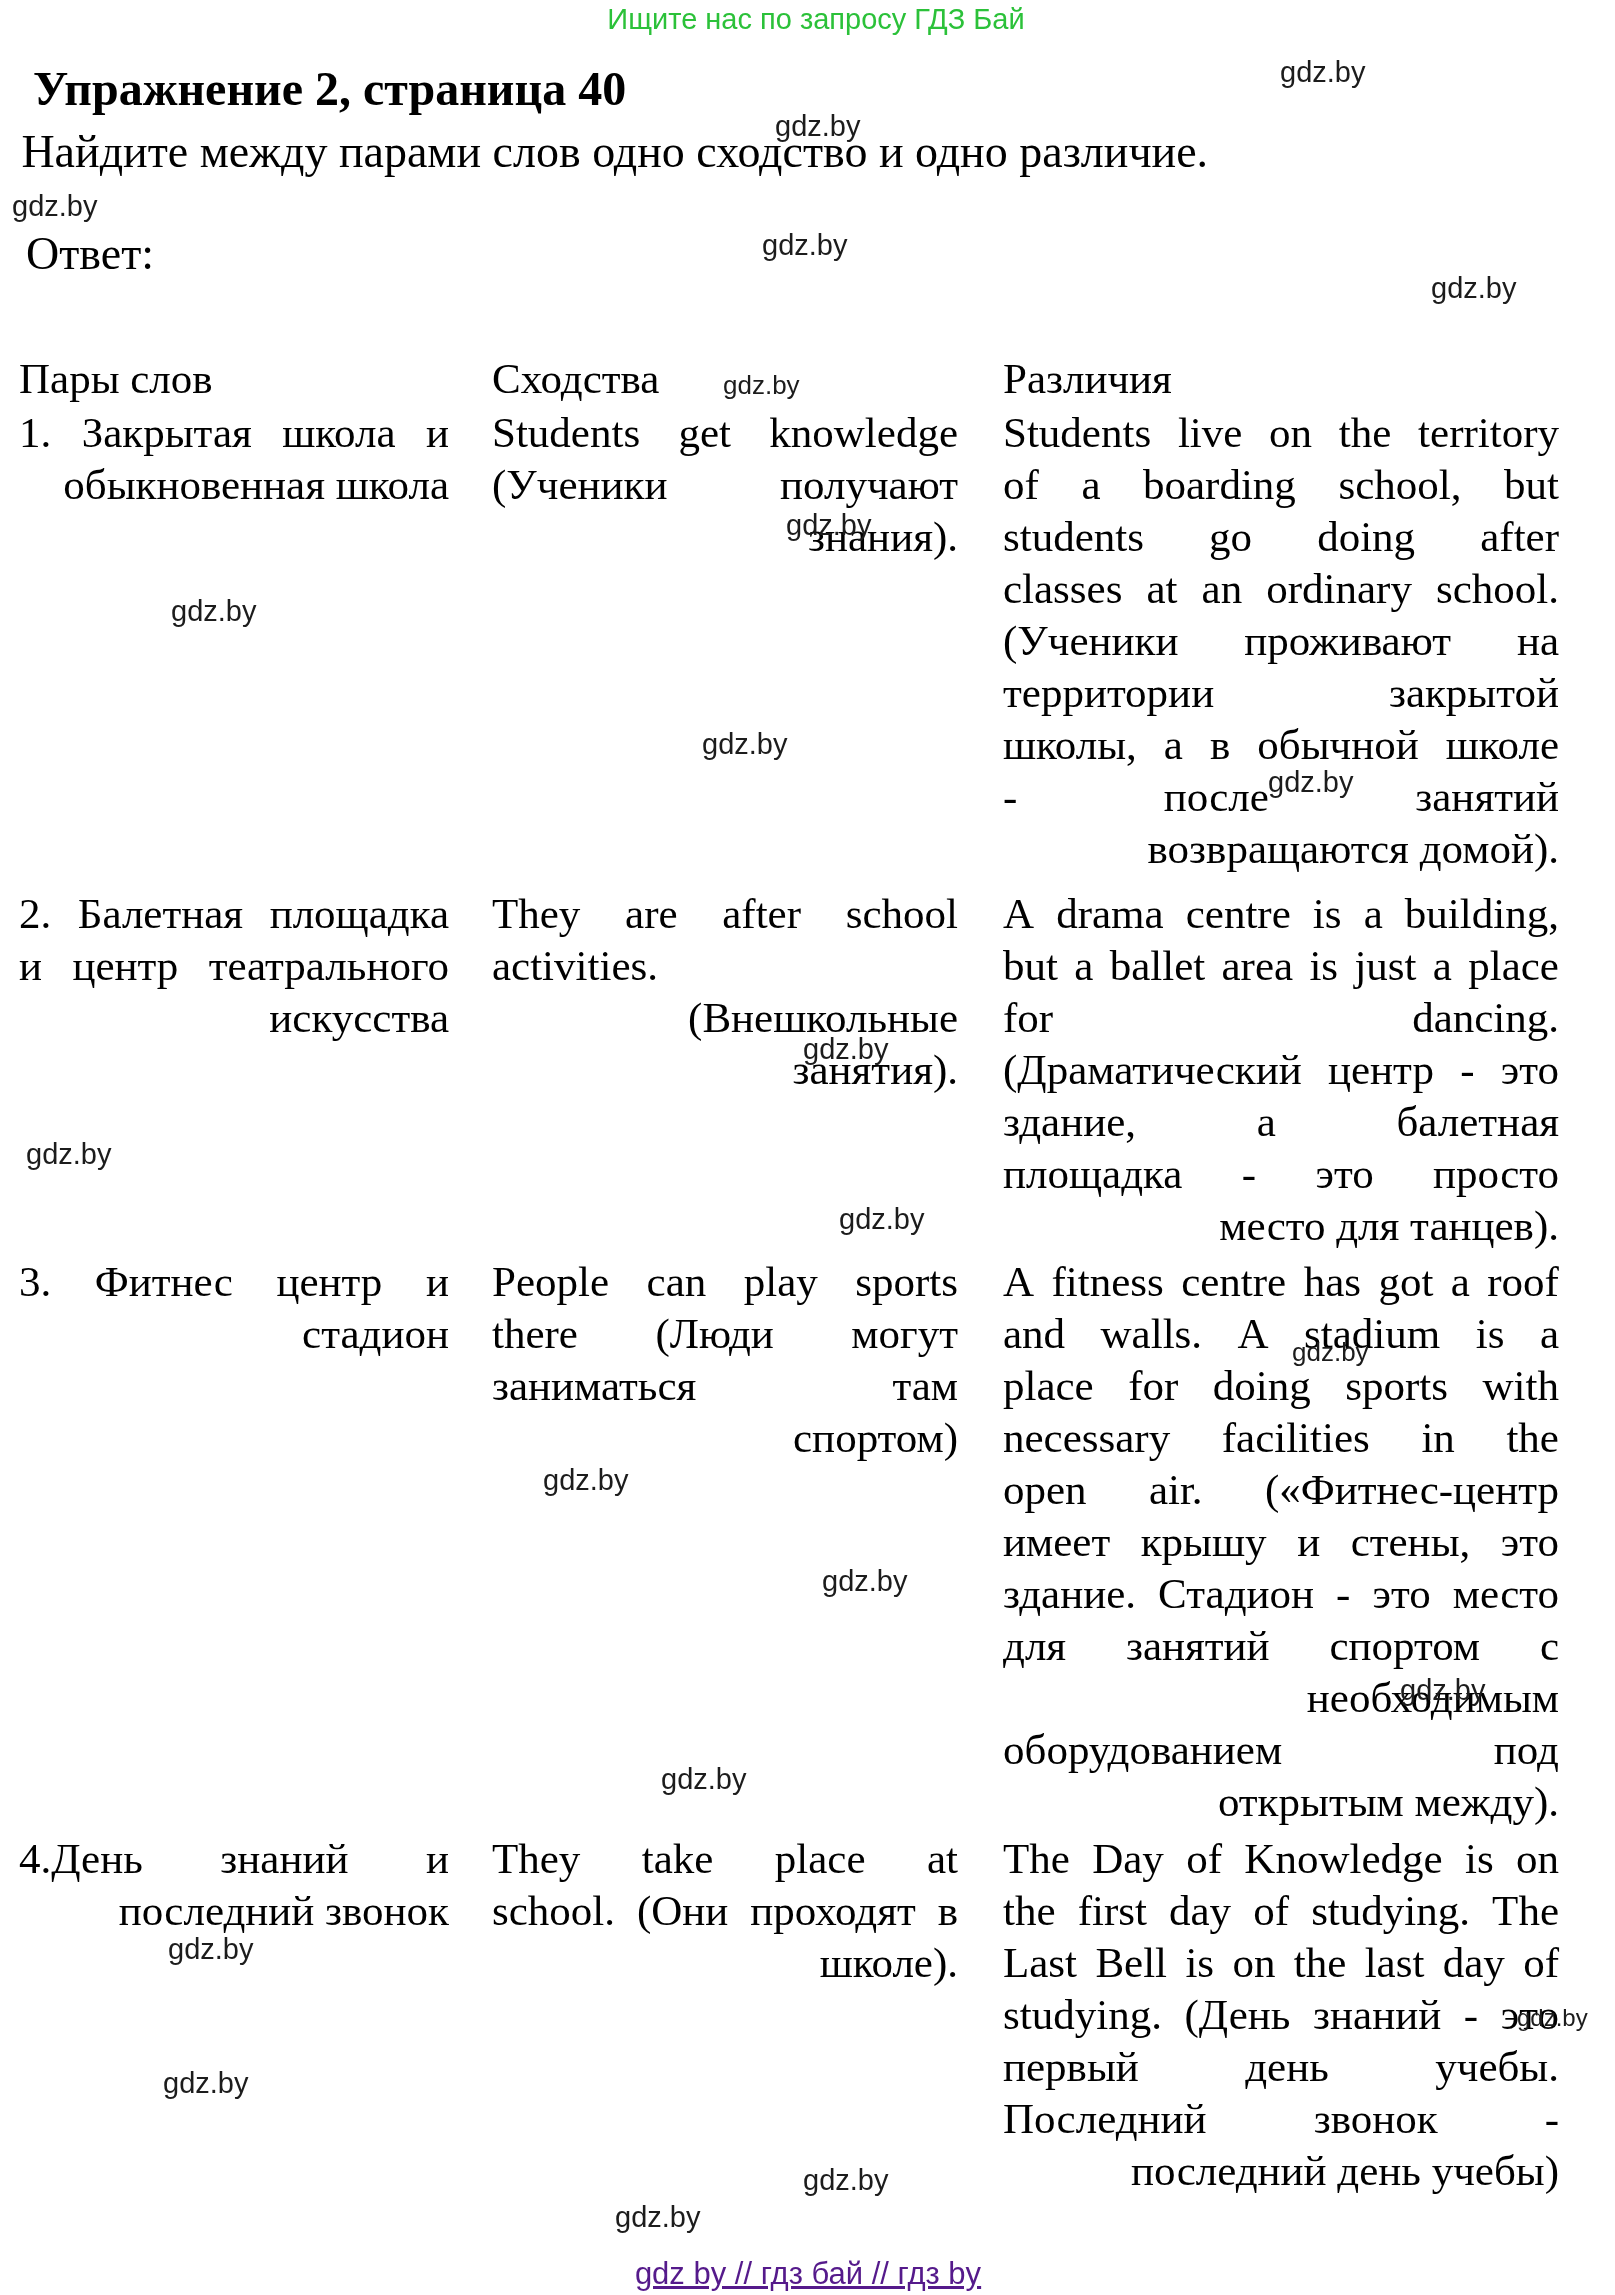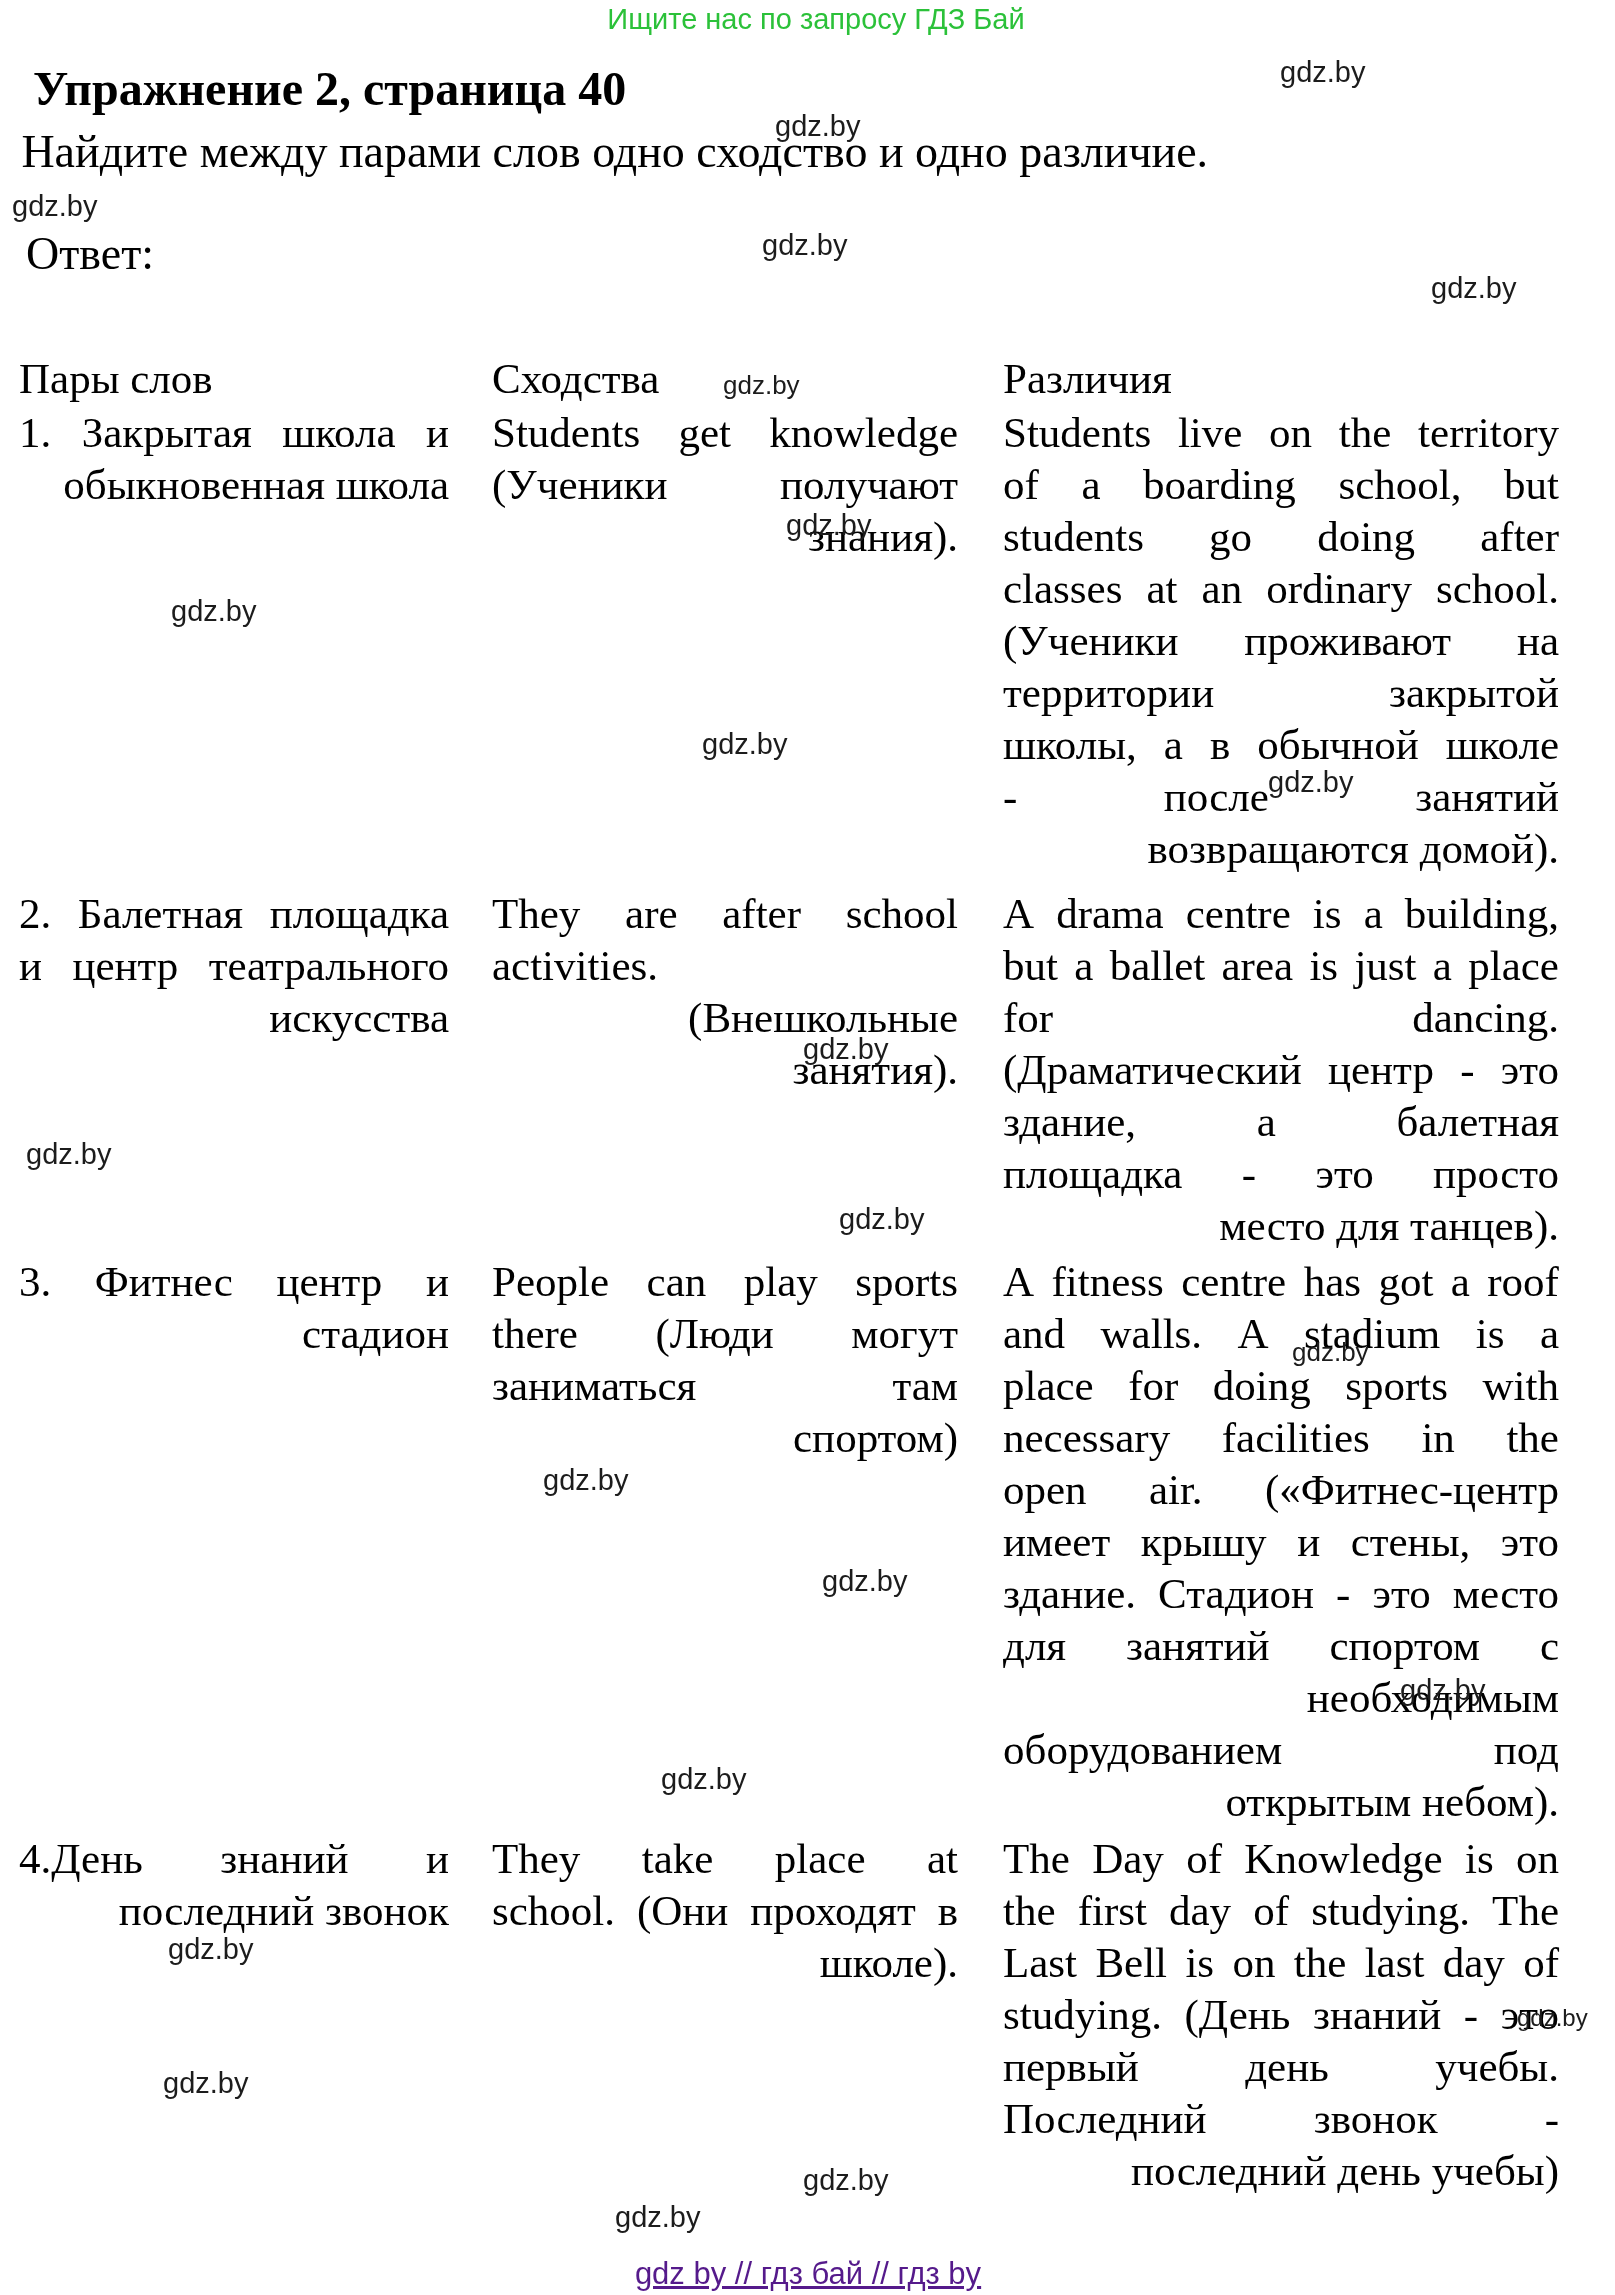--- a/index.html
+++ b/index.html
@@ -267,21 +267,21 @@
         <span>спортом</span>
         <span>с</span>
       </div>
       <div class="ln" style="justify-content: flex-end;">
         <span>необходимым</span>
       </div>
       <div class="ln">
         <span>оборудованием</span>
         <span>под</span>
       </div>
-      <div class="ln last">открытым небом).</div>
+      <div class="ln last">открытым между).</div>
     </div>
     <div class="cell" style="left: 19px; top: 1833px; width: 430px;">
       <div class="ln">
         <span>4.День</span>
         <span>знаний</span>
         <span>и</span>
       </div>
       <div class="ln last">последний звонок</div>
     </div>
     <div class="cell" style="left: 492px; top: 1833px; width: 466px;">

